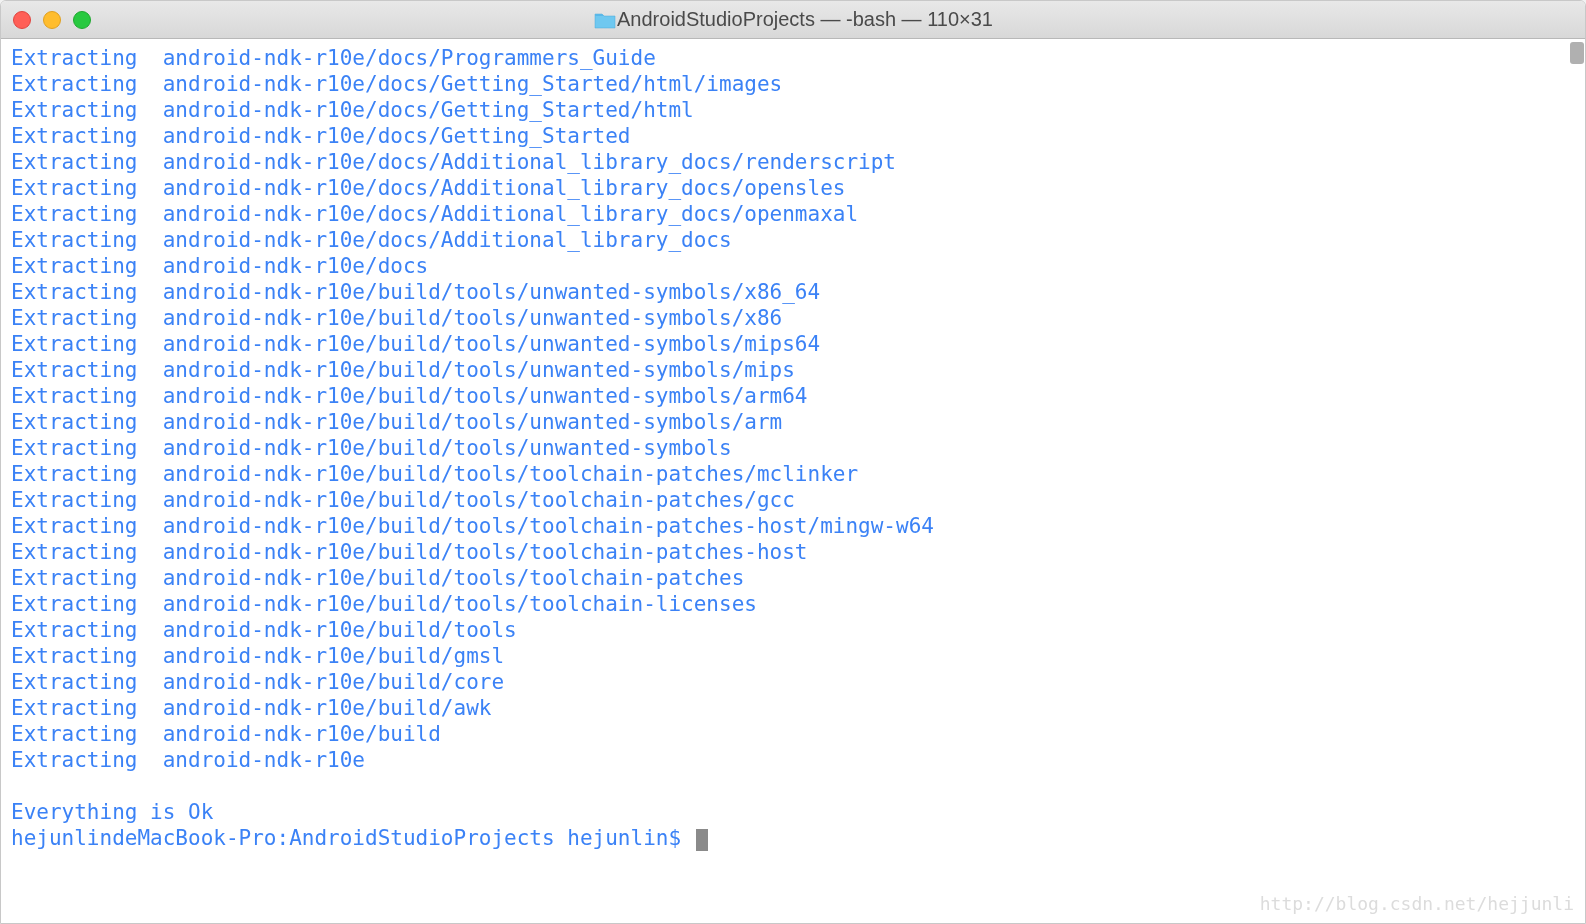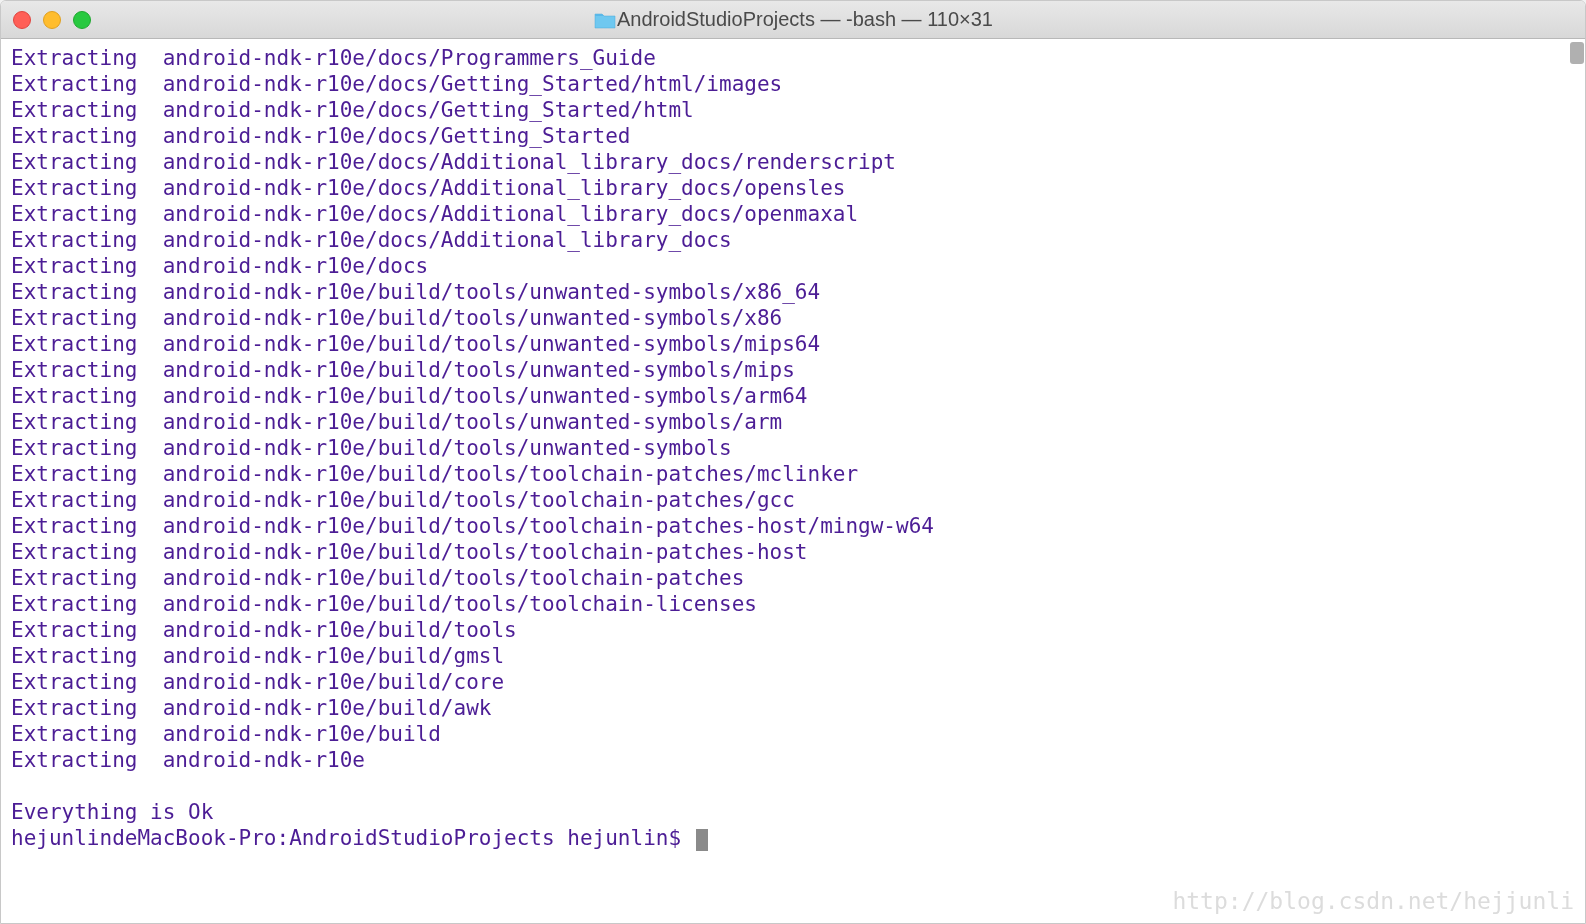--- a/index.html
+++ b/index.html
@@ -62,39 +62,39 @@
       height: 20px;
       display: inline-block;
     }
     .terminal-body {
       flex: 1;
       background: #ffffff;
       padding: 6px 10px;
       font-family: "Menlo", "Monaco", "Consolas", monospace;
       font-size: 21px;
       line-height: 26px;
-      color: #4c1d95;
+      color: #3b82f6;
       white-space: pre;
       overflow: hidden;
       position: relative;
     }
     .scroll-indicator {
       position: absolute;
       right: 2px;
       top: 42px;
       width: 14px;
       height: 22px;
       background: #b0b0b0;
       border-radius: 3px;
     }
     .watermark {
       position: absolute;
       right: 12px;
       bottom: 10px;
-      font-size: 23px;
+      font-size: 18px;
       color: #dcdcdc;
       font-family: "Menlo", monospace;
       pointer-events: none;
     }
     .line { display: block; }
     .prompt-line {
       display: flex;
       align-items: flex-end;
     }
     .cursor {

